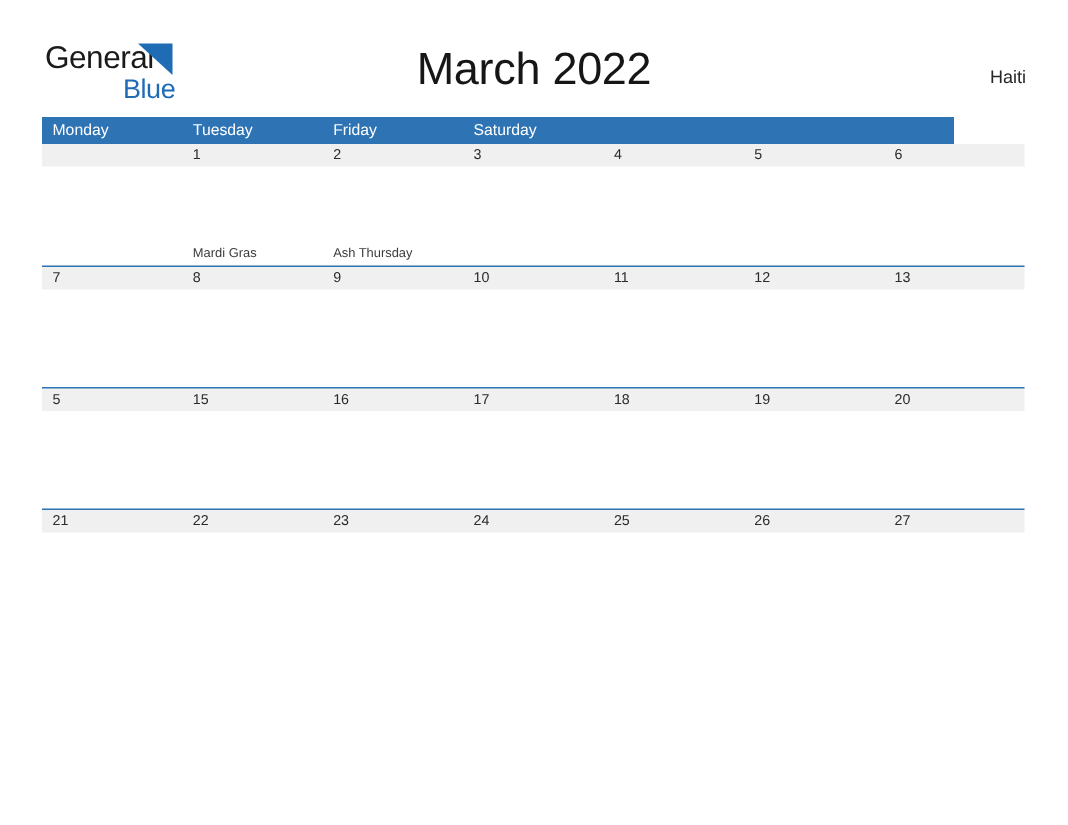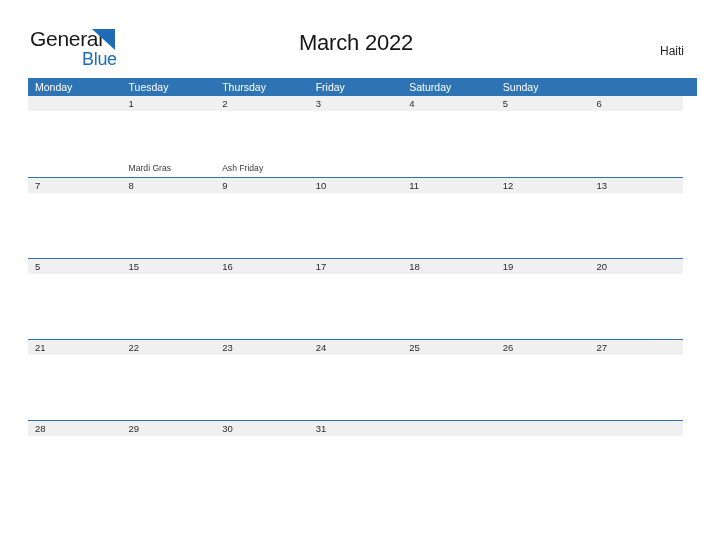--- a/index.html
+++ b/index.html
@@ -59,21 +59,21 @@
     letter-spacing: -0.3px;
     line-height: 22px;
   }
 
   .cal-title {
     position: absolute;
     left: 0;
     top: 30px;
     width: 712px;
     text-align: center;
-    font-size: 22px;
+    font-size: 30px;
     color: #161616;
     letter-spacing: -0.2px;
   }
 
   .country-label {
     position: absolute;
     right: 28px;
     top: 44px;
     font-size: 12px;
     color: #262626;
@@ -82,21 +82,21 @@
   
   .calendar {
     position: absolute;
     left: 28px;
     top: 78px;
     width: 655px;
   }
 
   .weekdays {
     display: flex;
-    width: 669px;
+    width: 608px;
     height: 18px;
     background: #2e74b5;
   }
   .weekday {
     width: 93.57px;
     box-sizing: border-box;
     padding-left: 7px;
     color: #ffffff;
     font-size: 10.5px;
     line-height: 18px;
@@ -162,43 +162,41 @@
 
   <div class="country-label">Haiti</div>
 
 </div>
 
 <div class="calendar">
 
   <div class="weekdays">
     <div class="weekday">Monday</div>
     <div class="weekday">Tuesday</div>
-    <div class="weekday">Thursday</div>
     <div class="weekday">Friday</div>
     <div class="weekday">Saturday</div>
-    <div class="weekday">Sunday</div>
   </div>
 
   <div class="week-row first-week">
     <div class="date-band">
       <div class="date-cell"></div>
       <div class="date-cell">1</div>
       <div class="date-cell">2</div>
       <div class="date-cell">3</div>
       <div class="date-cell">4</div>
       <div class="date-cell">5</div>
       <div class="date-cell">6</div>
     </div>
     <div class="events-band">
       <div class="event-cell"></div>
       <div class="event-cell">
           <div class="event-text">Mardi Gras</div>
         </div>
       <div class="event-cell">
-          <div class="event-text">Ash Friday</div>
+          <div class="event-text">Ash Thursday</div>
         </div>
       <div class="event-cell"></div>
       <div class="event-cell"></div>
       <div class="event-cell"></div>
       <div class="event-cell"></div>
     </div>
   </div>
 
   <div class="week-row">
     <div class="date-band">
@@ -256,34 +254,14 @@
       <div class="event-cell"></div>
       <div class="event-cell"></div>
       <div class="event-cell"></div>
       <div class="event-cell"></div>
       <div class="event-cell"></div>
       <div class="event-cell"></div>
       <div class="event-cell"></div>
     </div>
   </div>
 
-  <div class="week-row">
-    <div class="date-band">
-      <div class="date-cell">28</div>
-      <div class="date-cell">29</div>
-      <div class="date-cell">30</div>
-      <div class="date-cell">31</div>
-      <div class="date-cell"></div>
-      <div class="date-cell"></div>
-      <div class="date-cell"></div>
-    </div>
-    <div class="events-band">
-      <div class="event-cell"></div>
-      <div class="event-cell"></div>
-      <div class="event-cell"></div>
-      <div class="event-cell"></div>
-      <div class="event-cell"></div>
-      <div class="event-cell"></div>
-      <div class="event-cell"></div>
-    </div>
-  </div>
 
 </div>
 
 </body></html>

